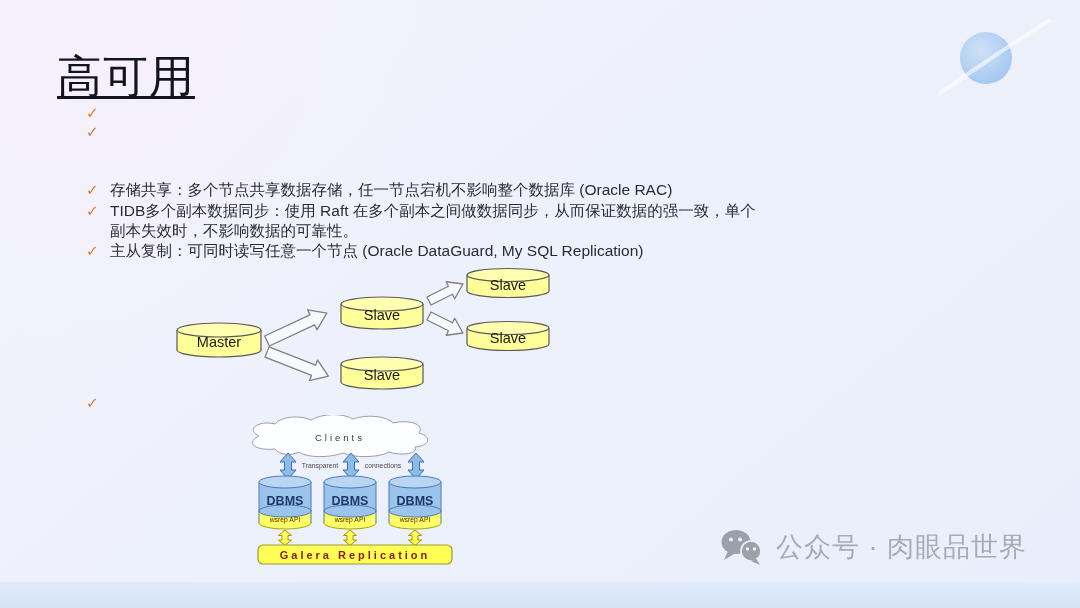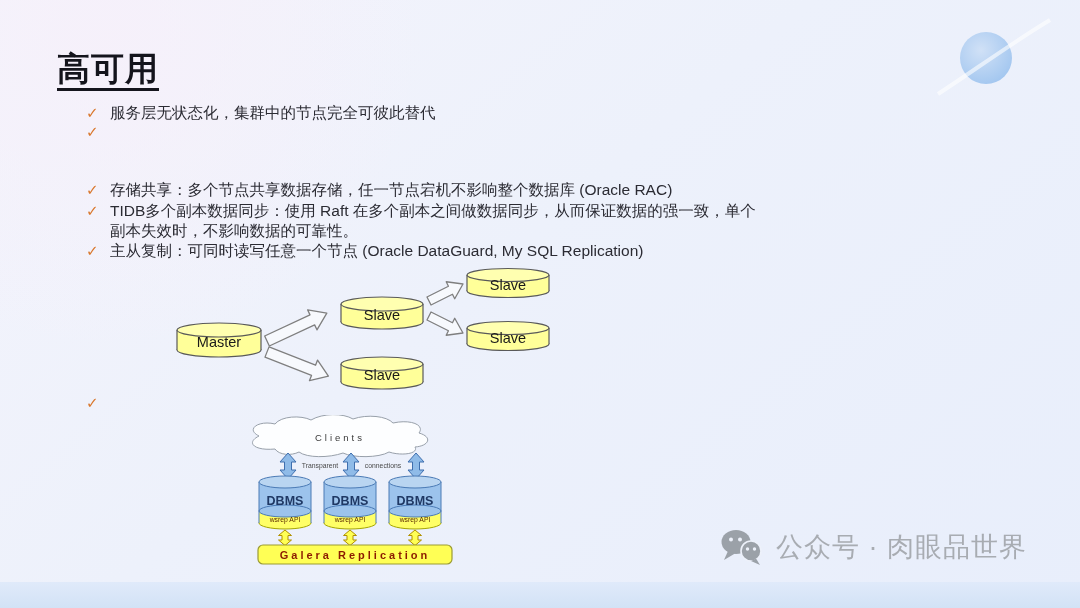--- a/index.html
+++ b/index.html
@@ -12,22 +12,22 @@
     position:relative; width:1080px; height:608px;
     background:
       radial-gradient(circle at 10% 6%, rgba(246,240,250,.9) 0, rgba(246,240,250,0) 28%),
       linear-gradient(140deg, #f4f4fc 0%, #edf1fb 45%, #e8eefb 100%);
   }
   .bottom-band {
     position:absolute; left:0; top:582px; width:1080px; height:26px;
     background:linear-gradient(180deg,#e0eafa 0%, #d2e2f6 100%);
   }
   .title {
-    position:absolute; left:57px; top:50px;
-    font-size:33px; font-weight:bold; color:#14141c; letter-spacing:1px;
+    position:absolute; left:57px; top:58px;
+    font-size:45px; font-weight:normal; color:#14141c; letter-spacing:1px;
     border-bottom:3px solid #15151d; padding-bottom:0; line-height:38px;
     z-index:3;
   }
   .sec-head {
     position:absolute; display:flex; align-items:center; gap:15px;
     font-size:17.5px; font-weight:bold; color:#1b1b22; z-index:2;
   }
   .bullet {
     width:12px; height:12px; border-radius:50%; background:#e8761c;
     flex:0 0 12px;
@@ -60,21 +60,20 @@
     </defs>
     <circle cx="56" cy="46" r="26" fill="url(#sphereGrad)" opacity="0.95"></circle>
     <path d="M 8,82 C 42,60 80,32 120,8" stroke="#ffffff" stroke-width="4" opacity="0.6" fill="none"></path>
   </svg>
 
   <div class="title">高可用</div>
 
 
   <div class="check-line" style="left:86px;top:103px;width:640px;">
     <span class="check">✓</span>
-    <span>服务层无状态化，集群中的节点完全可彼此替代</span>
   </div>
   <div class="check-line" style="left:86px;top:122px;width:640px;">
     <span class="check">✓</span>
   </div>
 
 
   <div class="check-line" style="left:86px;top:180px;width:680px;">
     <span class="check">✓</span>
     <span>存储共享：多个节点共享数据存储，任一节点宕机不影响整个数据库 (Oracle RAC)</span>
   </div>

